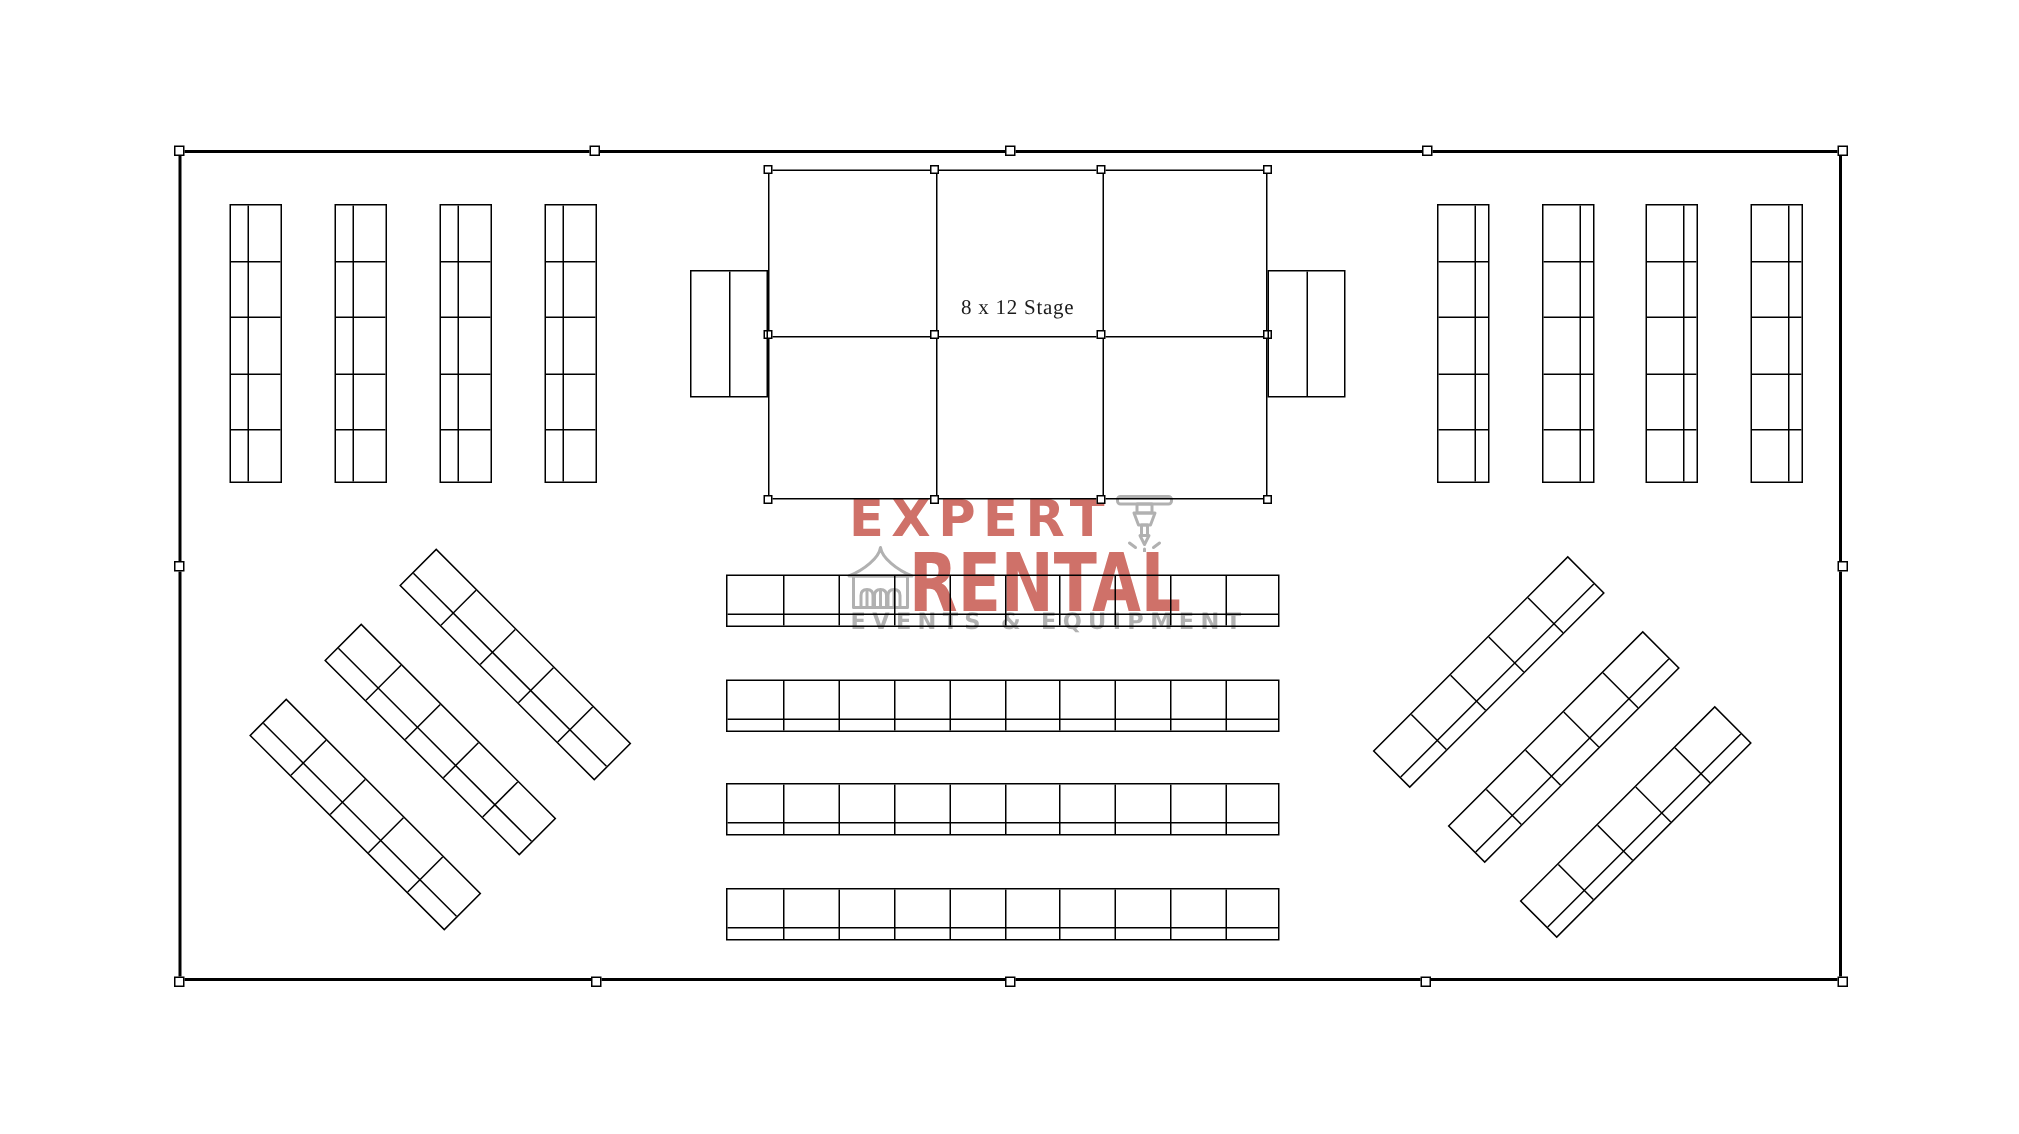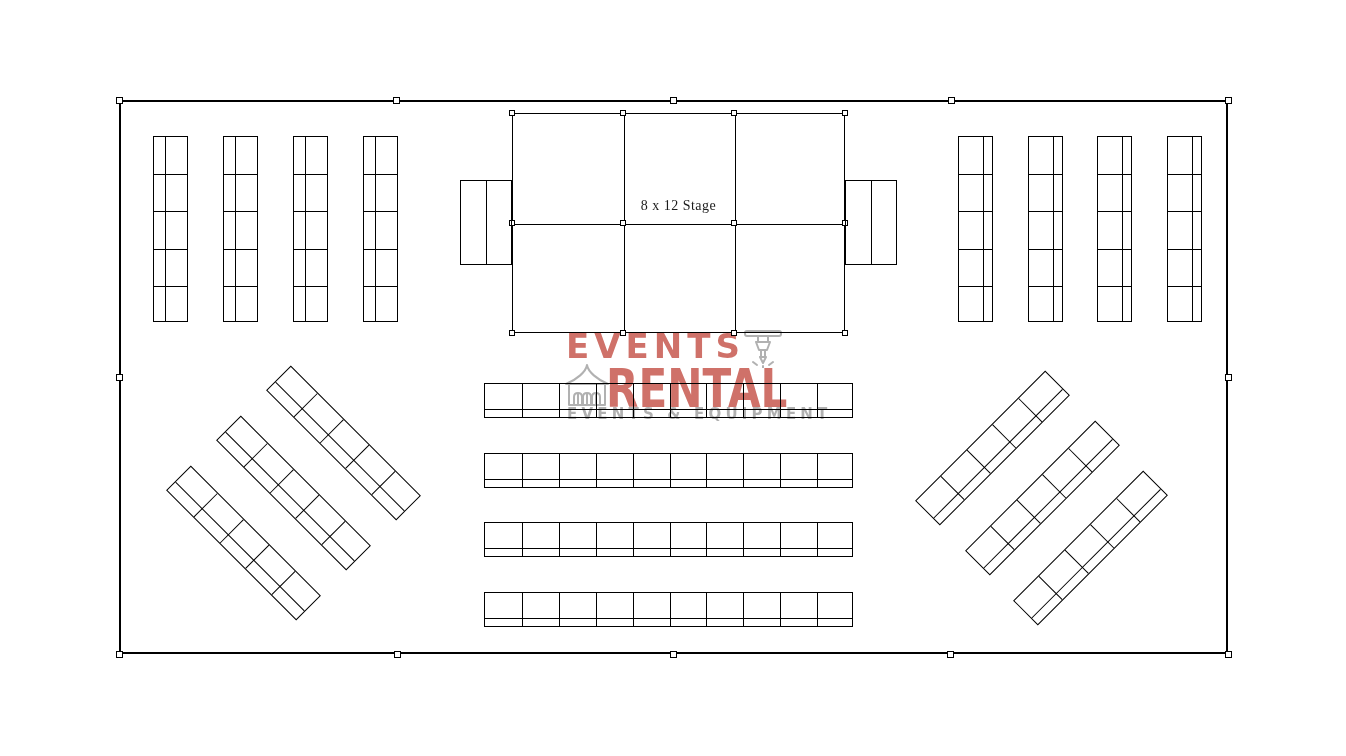--- a/index.html
+++ b/index.html
@@ -24,21 +24,21 @@
   .lg-ico{position:absolute;}
   #tent-icon{left:562px;top:363px;}
   #jackhammer-icon{left:744px;top:326px;}
 </style>
 </head>
 <body style="background: rgb(255, 255, 255);">
 
 <div id="canvas">
 
   <div id="logo">
-    <div id="lg-word1" class="lg" style="color: rgb(207, 113, 105);">EVENTS</div>
+    <div id="lg-word1" class="lg" style="color: rgb(207, 113, 105);">EXPERT</div>
     <div id="lg-word2" class="lg" style="color: rgb(207, 113, 105);">RENTAL</div>
     <div id="lg-sub" class="lg" style="color: rgb(177, 177, 177);">EVENTS &amp; EQUIPMENT</div>
 
     <span id="tent-icon" class="lg-ico" style="color: rgb(177, 177, 177);">
       <svg width="50" height="44" viewBox="0 0 50 44" fill="none" stroke="currentColor" stroke-width="2" stroke-linejoin="round" stroke-linecap="round">
         <path d="M25 2 C 24 9 14 17 4 21 L 46 21 C 36 17 26 9 25 2 Z"></path>
         <rect x="7" y="21" width="36" height="21"></rect>
         <path d="M12 42 V 34 Q 12 30 16 30 Q 20 30 20 34 V 42"></path>
         <path d="M16 31 V 42"></path>
         <path d="M21 42 V 34 Q 21 30 25 30 Q 29 30 29 34 V 42"></path>

